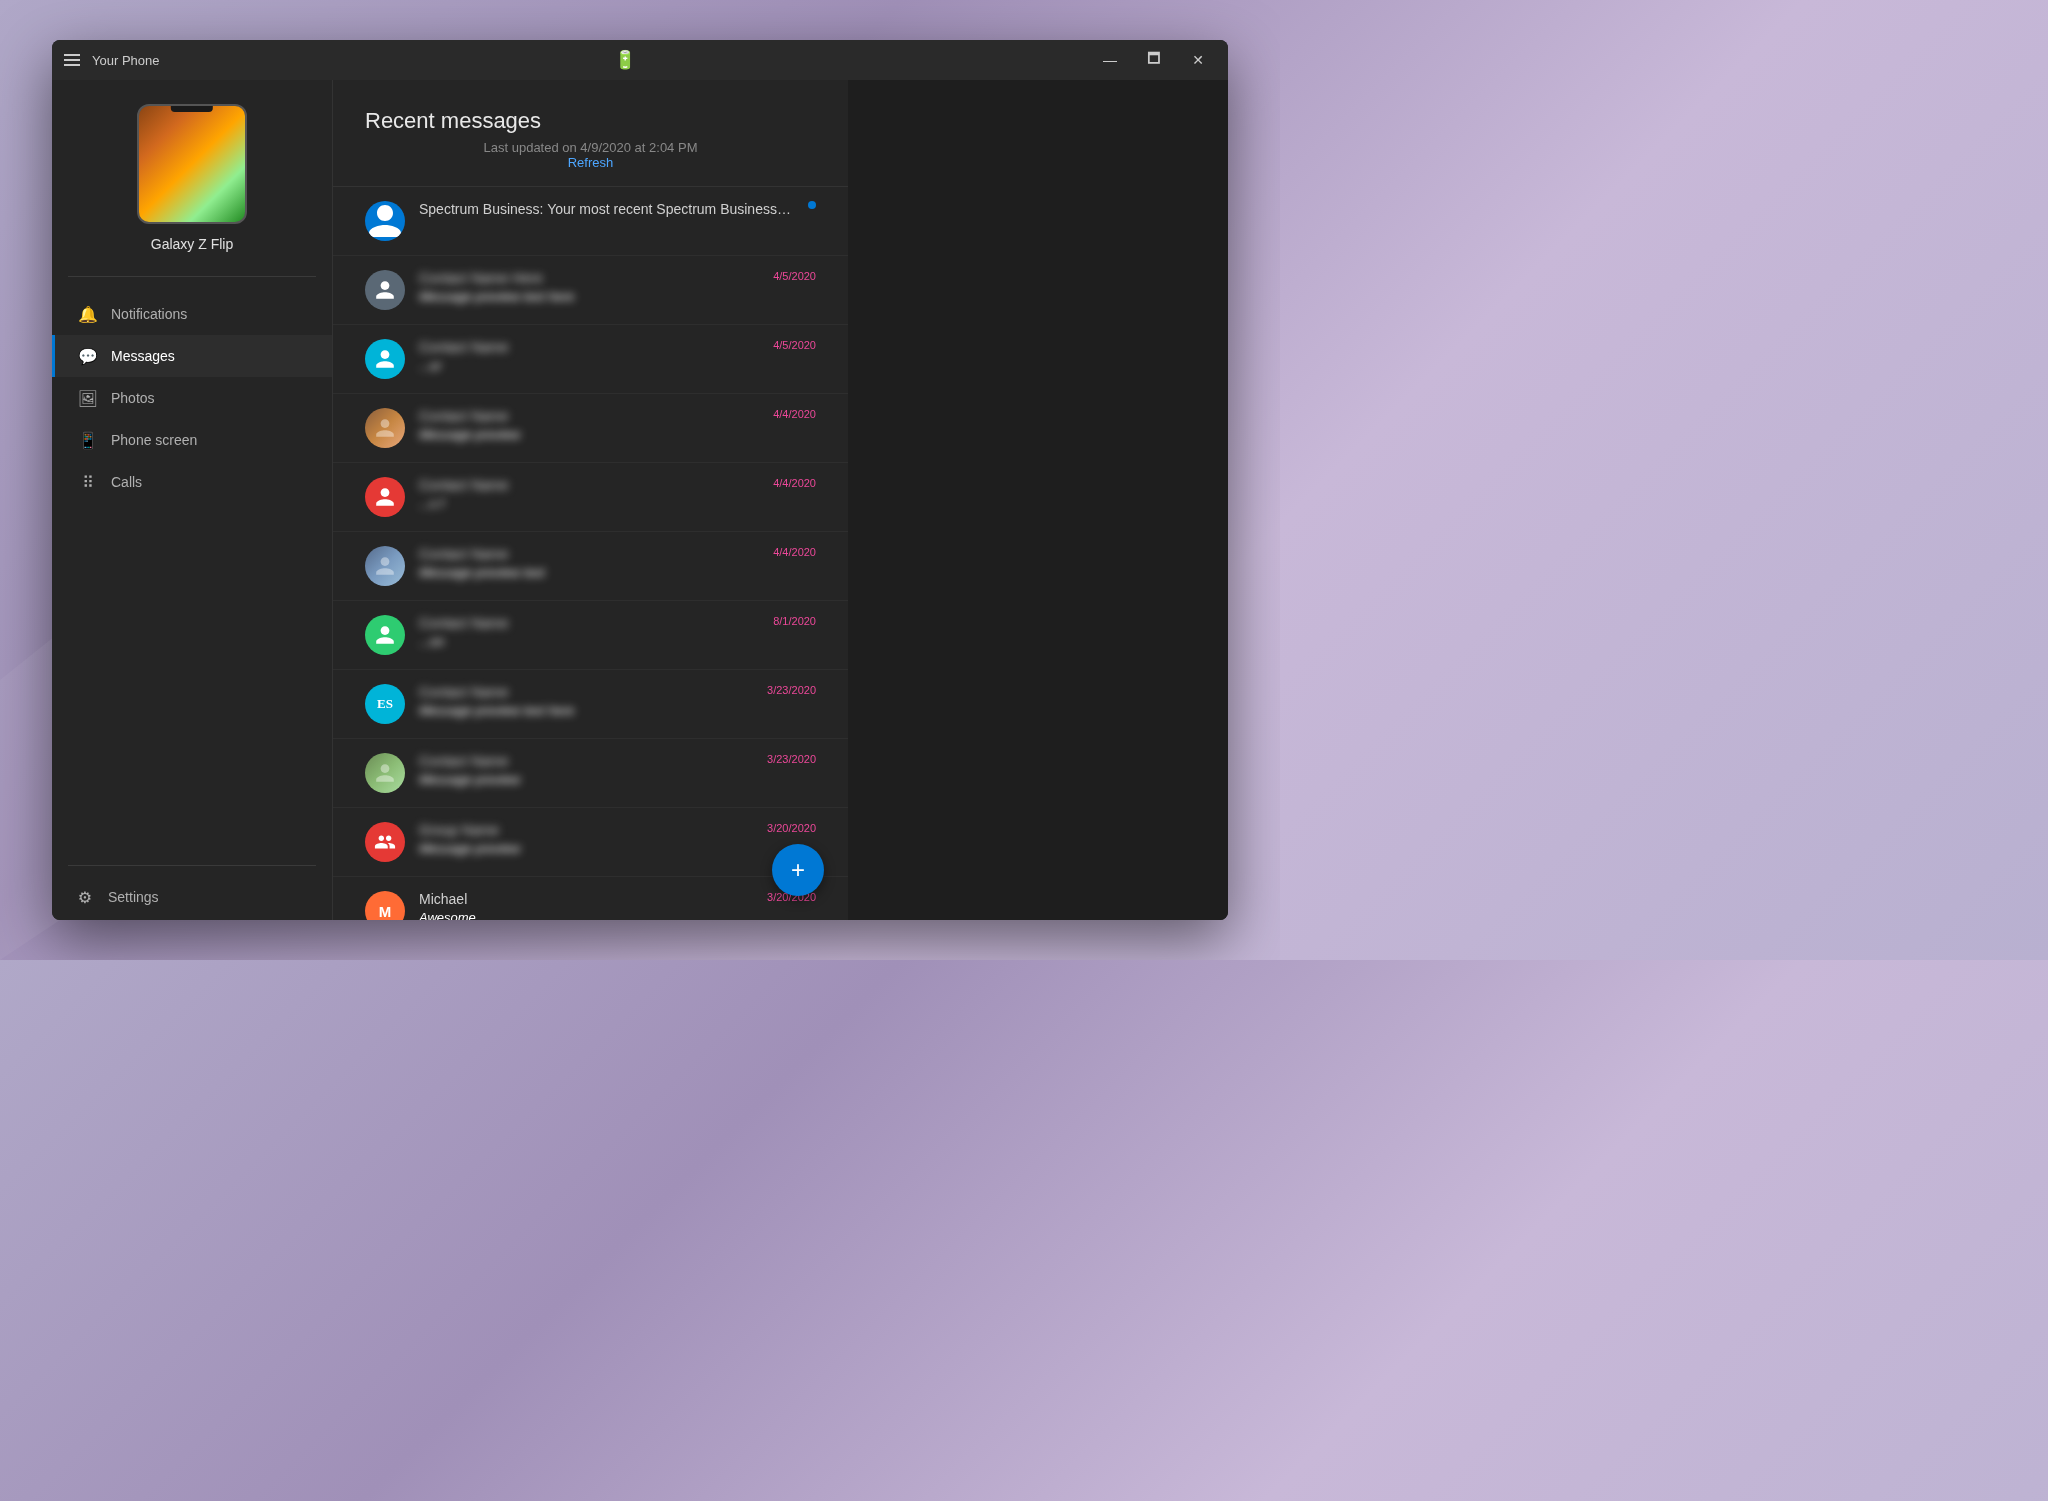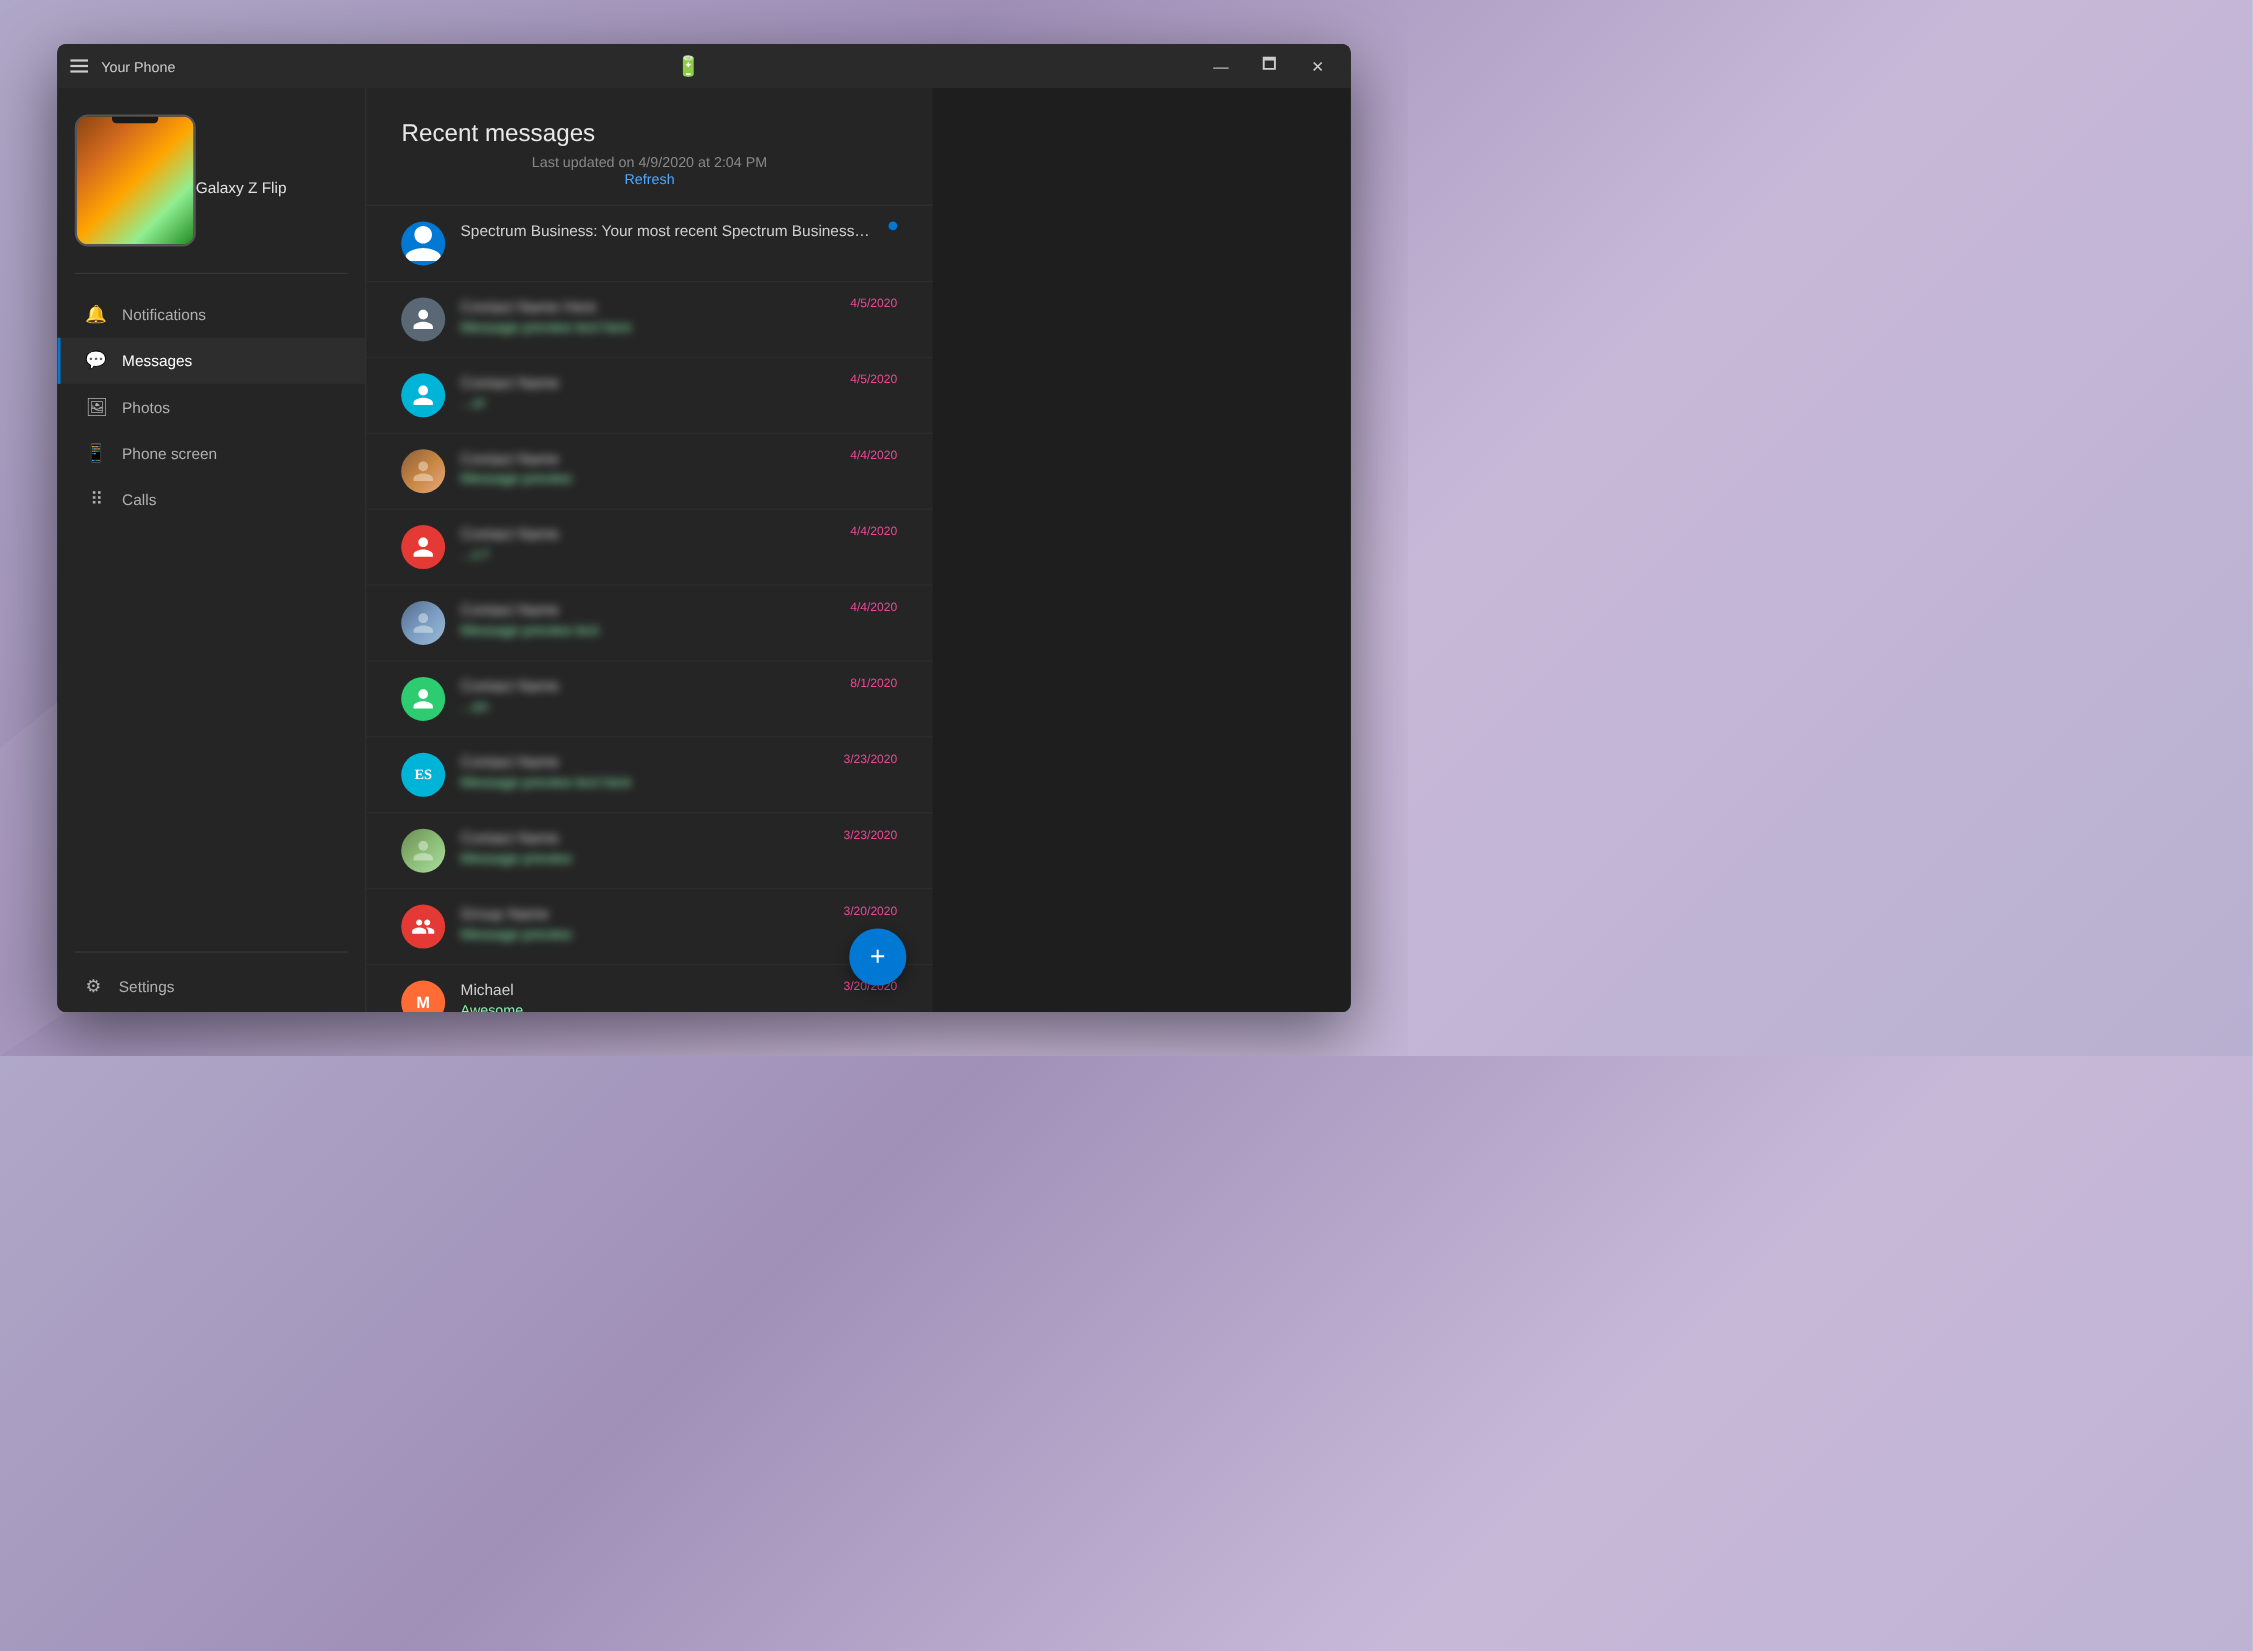--- a/index.html
+++ b/index.html
@@ -112,21 +112,21 @@
       width: 280px;
       background: #252525;
       display: flex;
       flex-direction: column;
       flex-shrink: 0;
       position: relative;
     }
 
     .device-section {
       display: flex;
-      flex-direction: row;
+      flex-direction: column;
       align-items: center;
       padding: 24px 16px 16px;
     }
 
     .phone-image {
       width: 110px;
       height: 120px;
       background: linear-gradient(135deg, #8b4513, #d2691e, #ffa500, #90ee90, #228b22);
       border-radius: 12px;
       border: 2px solid #555;
@@ -311,25 +311,26 @@
       color: #d0d0d0;
       font-size: 14px;
       font-weight: 500;
       white-space: nowrap;
       overflow: hidden;
       text-overflow: ellipsis;
       margin-bottom: 3px;
     }
 
     .message-preview {
-      color: #86efac;
+      color: #ffffff;
       font-size: 13px;
       white-space: nowrap;
       overflow: hidden;
       text-overflow: ellipsis;
+      font-style: italic;
     }
 
     .message-meta {
       display: flex;
       flex-direction: column;
       align-items: flex-end;
       gap: 6px;
       flex-shrink: 0;
     }
 

